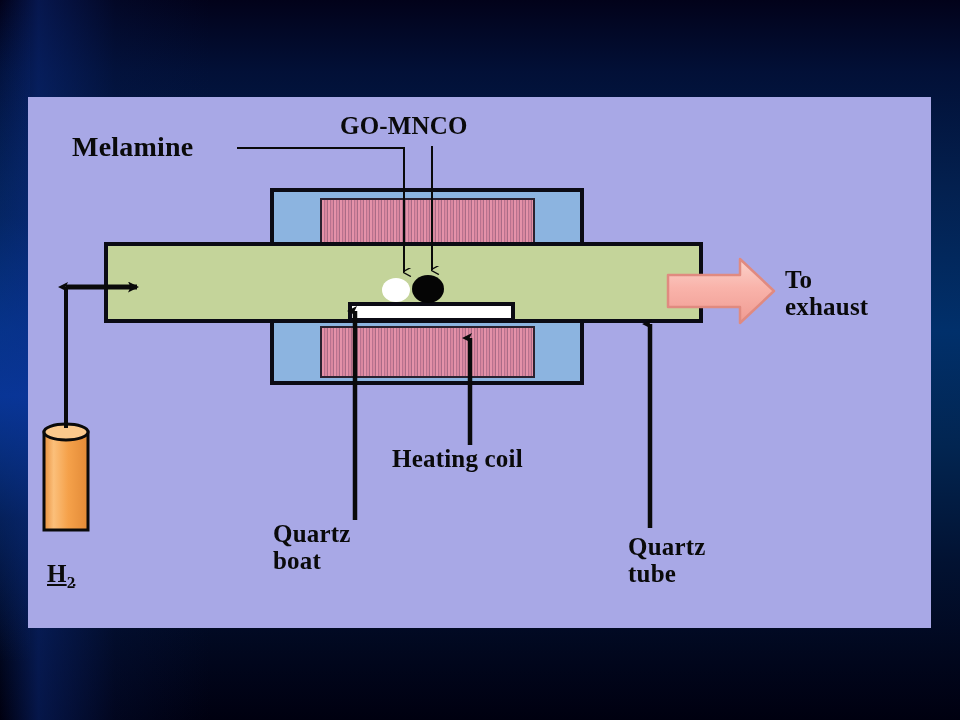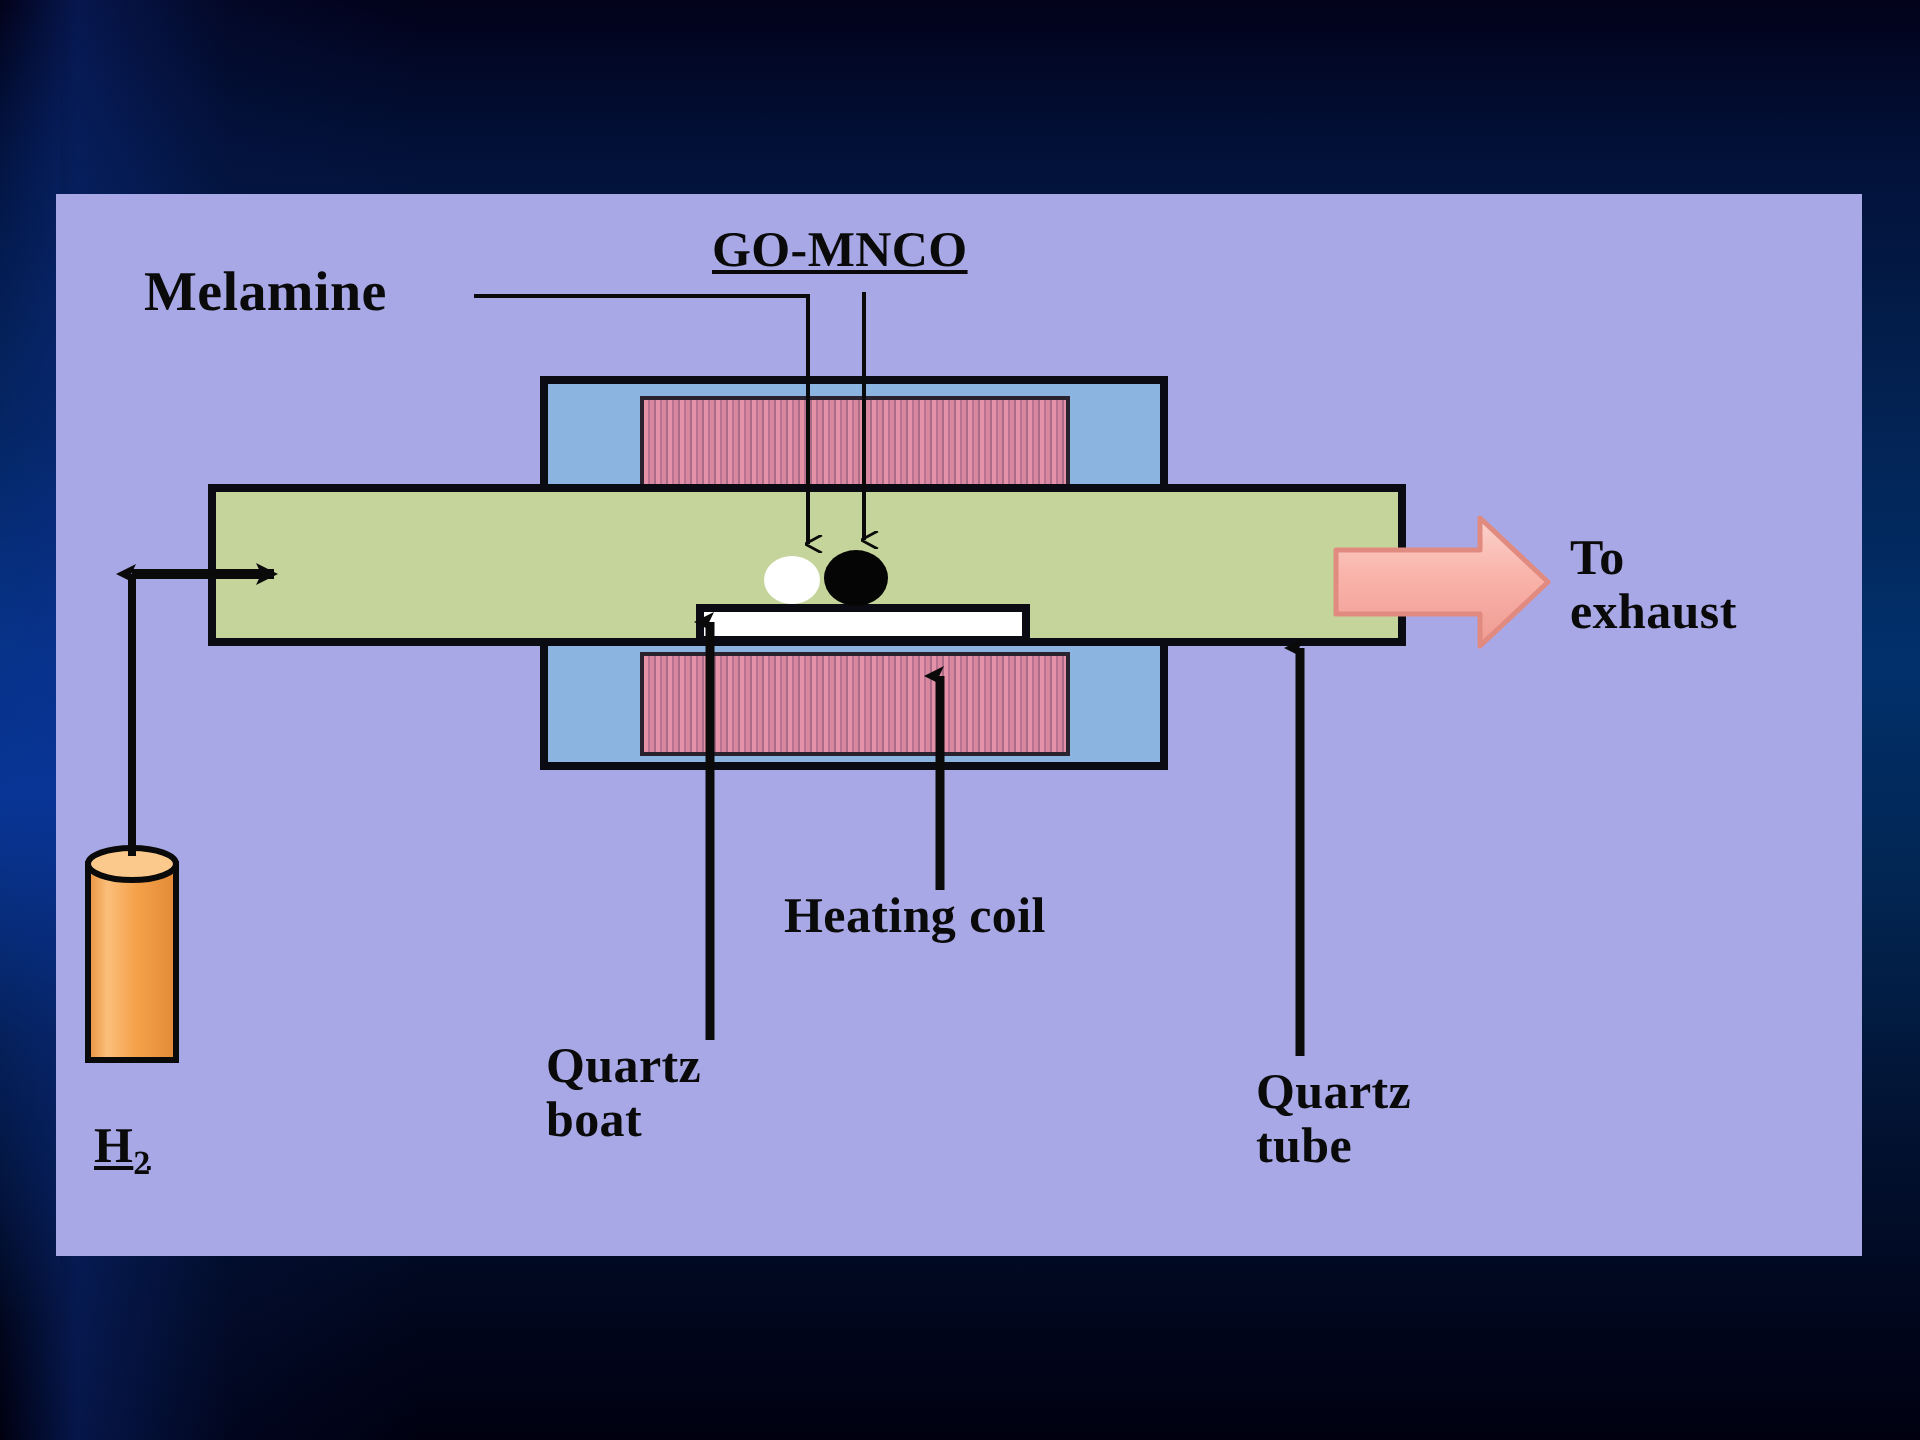--- a/index.html
+++ b/index.html
@@ -123,21 +123,21 @@
   
   .lbl {
     color: #0a0a0a;
     font-weight: bold;
     font-family: "Liberation Serif", "DejaVu Serif", serif;
     line-height: 1.08;
     white-space: pre-line;
     letter-spacing: 0.2px;
   }
   #label-melamine   { left: 72px;  top: 132px; font-size: 28px; }
-  #label-gomnco     { left: 356px; top: 112px; font-size: 25px; text-decoration: underline; }
+  #label-gomnco     { left: 340px; top: 112px; font-size: 25px; }
   #label-to-exhaust { left: 785px; top: 266px; font-size: 25px; }
   #label-heating-coil { left: 392px; top: 445px; font-size: 25px; }
   #label-quartz-boat  { left: 273px; top: 520px; font-size: 25px; }
   #label-quartz-tube  { left: 628px; top: 533px; font-size: 25px; }
   #label-h2           { left: 47px;  top: 560px; font-size: 25px; text-decoration: underline; }
   #label-h2 sub { font-size: 17px; }
 
   svg.overlay {
     position: absolute;
     left: 0; top: 0;

